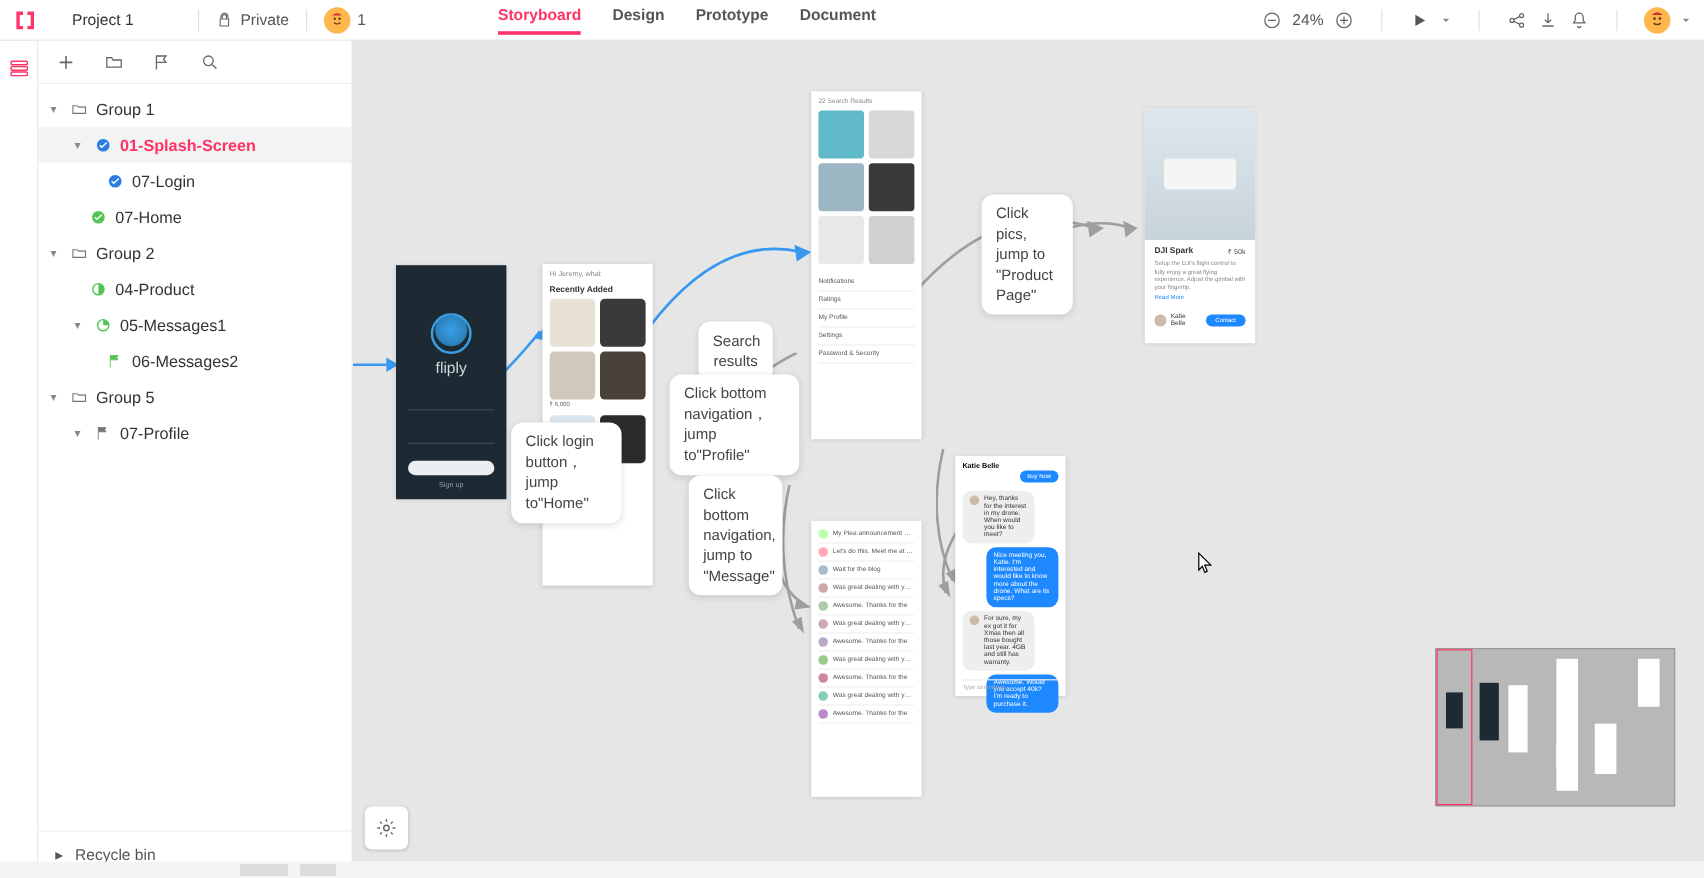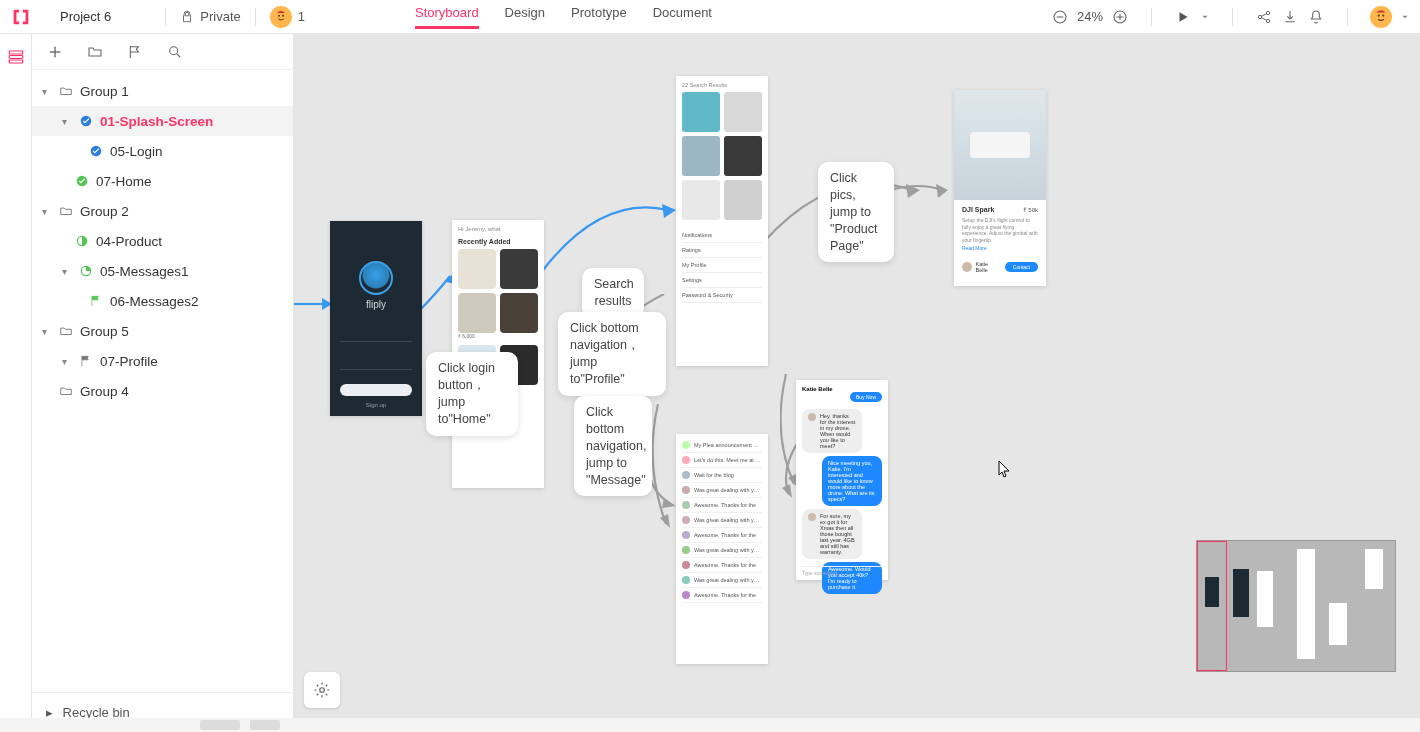--- a/index.html
+++ b/index.html
@@ -7,21 +7,21 @@
 
 
 .topbar { height: 34px; border-bottom: 1px solid #e5e5e5; display: flex; align-items: center; padding: 0 10px; font-size: 13px; color: #333; }
 .logo { width: 22px; height: 22px; margin-right: 28px; }
 .logo svg { width: 100%; height: 100%; }
 .project-name { flex: 0 0 auto; margin-right: 40px; }
 .vdiv { width: 1px; height: 18px; background: #e0e0e0; margin: 0 14px; }
 .top-item { display: flex; align-items: center; gap: 6px; color: #555; }
 .avatar-sm { width: 22px; height: 22px; border-radius: 50%; background: #ffb74d; display: flex; align-items: center; justify-content: center; }
 .tabs { display: flex; gap: 26px; margin-left: 110px; }
-.tab { color: #555; padding-bottom: 6px; cursor: pointer; }
+.tab { color: #555; padding-bottom: 6px; cursor: pointer; font-weight: bold; }
 .tab.active { color: #ff3366; border-bottom: 3px solid #ff3366; }
 .top-right { margin-left: auto; display: flex; align-items: center; gap: 8px; }
 .zoom-group { display: flex; align-items: center; gap: 8px; color: #555; }
 .icon-btn { width: 18px; height: 18px; display: flex; align-items: center; justify-content: center; color: #666; cursor: pointer; }
 
 
 .leftrail { position: absolute; left: 0; top: 34px; width: 32px; height: calc(100% - 34px); border-right: 1px solid #e5e5e5; display: flex; flex-direction: column; align-items: center; padding-top: 14px; }
 .leftrail .rail-icon { color: #ff3366; }
 
 
@@ -43,21 +43,21 @@
 .note { position: absolute; background: #fff; border-radius: 10px; box-shadow: 0 2px 6px rgba(0,0,0,0.12); padding: 8px 12px; font-size: 12.5px; color: #444; line-height: 1.35; }
 .arrow { position: absolute; pointer-events: none; }
 .arrow path { fill: none; stroke-width: 2.2; }
 .arrow .head { fill: currentColor; }
 .arrow.blue { color: #3897f0; }
 .arrow.grey { color: #9e9e9e; }
 
 
 .splash { background: #1e2a33; color: #fff; display: flex; flex-direction: column; align-items: center; }
 .splash .ring { width: 34px; height: 34px; border-radius: 50%; background: radial-gradient(circle at 50% 40%, #3aa0e8 0%, #2a7fb8 55%, #1e2a33 60%); margin-top: 40px; border: 2px solid #3aa0e8; }
-.splash .brand { font-size: 10px; margin-top: 4px; color: #cfd8dc; }
+.splash .brand { font-size: 13px; margin-top: 4px; color: #cfd8dc; }
 .splash .field { width: 78%; height: 10px; border-bottom: 1px solid #3a4a55; margin-top: 18px; }
 .splash .btn { width: 78%; height: 12px; border-radius: 10px; background: #eceff1; margin-top: 14px; }
 .splash .link { font-size: 6px; color: #90a4ae; margin-top: 6px; }
 
 
 .home { font-size: 6px; color: #333; padding: 6px 6px 0; }
 .home .hdr { font-size: 6px; color: #888; }
 .home .title { font-size: 7px; font-weight: 600; margin: 6px 0 4px; }
 .home .grid { display: grid; grid-template-columns: 1fr 1fr; gap: 4px; }
 .home .cell { height: 40px; border-radius: 4px; background: #d0d0d0; }
@@ -112,21 +112,21 @@
 </style>
 </head>
 <body>
 
 <div class="topbar">
   <div class="logo">
     <svg viewBox="0 0 24 24">
         <path d="M4 4 h6 v3 h-3 v10 h3 v3 h-6 z M14 4 h6 v16 h-6 v-3 h3 v-10 h-3 z" fill="#ff3366"></path>
       </svg>
   </div>
-  <div class="project-name">Project 6</div>
+  <div class="project-name">Project 1</div>
 
   <div class="vdiv"></div>
   <div class="top-item">
     <svg width="14" height="14" viewBox="0 0 24 24">
         <path d="M7 10V7a5 5 0 0110 0v3h1v10H6V10h1zm2 0h6V7a3 3 0 00-6 0v3z" fill="none" stroke="#666" stroke-width="1.6"></path>
       </svg>
     <span>Private</span>
   </div>
 
   <div class="vdiv"></div>
@@ -275,21 +275,21 @@
       <span class="lbl">01-Splash-Screen</span>
     </div>
     <div class="tree-row">
       <span class="spacer" style="width:40px"></span>
       <span class="node-icon">
           <svg width="14" height="14" viewBox="0 0 24 24">
             <circle cx="12" cy="12" r="9" fill="#2a7de1"></circle>
             <path d="M7 12l3 3 7-7" stroke="#fff" stroke-width="2" fill="none"></path>
           </svg>
         </span>
-      <span class="lbl">05-Login</span>
+      <span class="lbl">07-Login</span>
     </div>
     <div class="tree-row">
       <span class="spacer" style="width:26px"></span>
       <span class="node-icon">
           <svg width="14" height="14" viewBox="0 0 24 24">
             <circle cx="12" cy="12" r="9" fill="#54c454"></circle>
             <path d="M7 12l3 3 7-7" stroke="#fff" stroke-width="2" fill="none"></path>
           </svg>
         </span>
       <span class="lbl">07-Home</span>
@@ -348,29 +348,20 @@
       <span class="spacer" style="width:14px"></span>
       <span class="caret">▾</span>
       <span class="node-icon">
           <svg width="14" height="14" viewBox="0 0 24 24">
             <path d="M5 3v18M5 4h11l-2 3 2 3H5" fill="#777" stroke="#777" stroke-width="1.2"></path>
           </svg>
         </span>
       <span class="lbl">07-Profile</span>
     </div>
 
-    <div class="tree-row">
-      <span class="spacer" style="width:10px"></span>
-      <span class="node-icon">
-          <svg width="14" height="14" viewBox="0 0 24 24">
-            <path d="M3 7h6l2 2h10v9H3z" fill="none" stroke="#777" stroke-width="1.6"></path>
-          </svg>
-        </span>
-      <span class="lbl">Group 4</span>
-    </div>
   </div>
 
   <div class="recycle">
     <span class="caret">▸</span>
     <span>Recycle bin</span>
   </div>
 </div>
 
 <div class="canvas">
 

